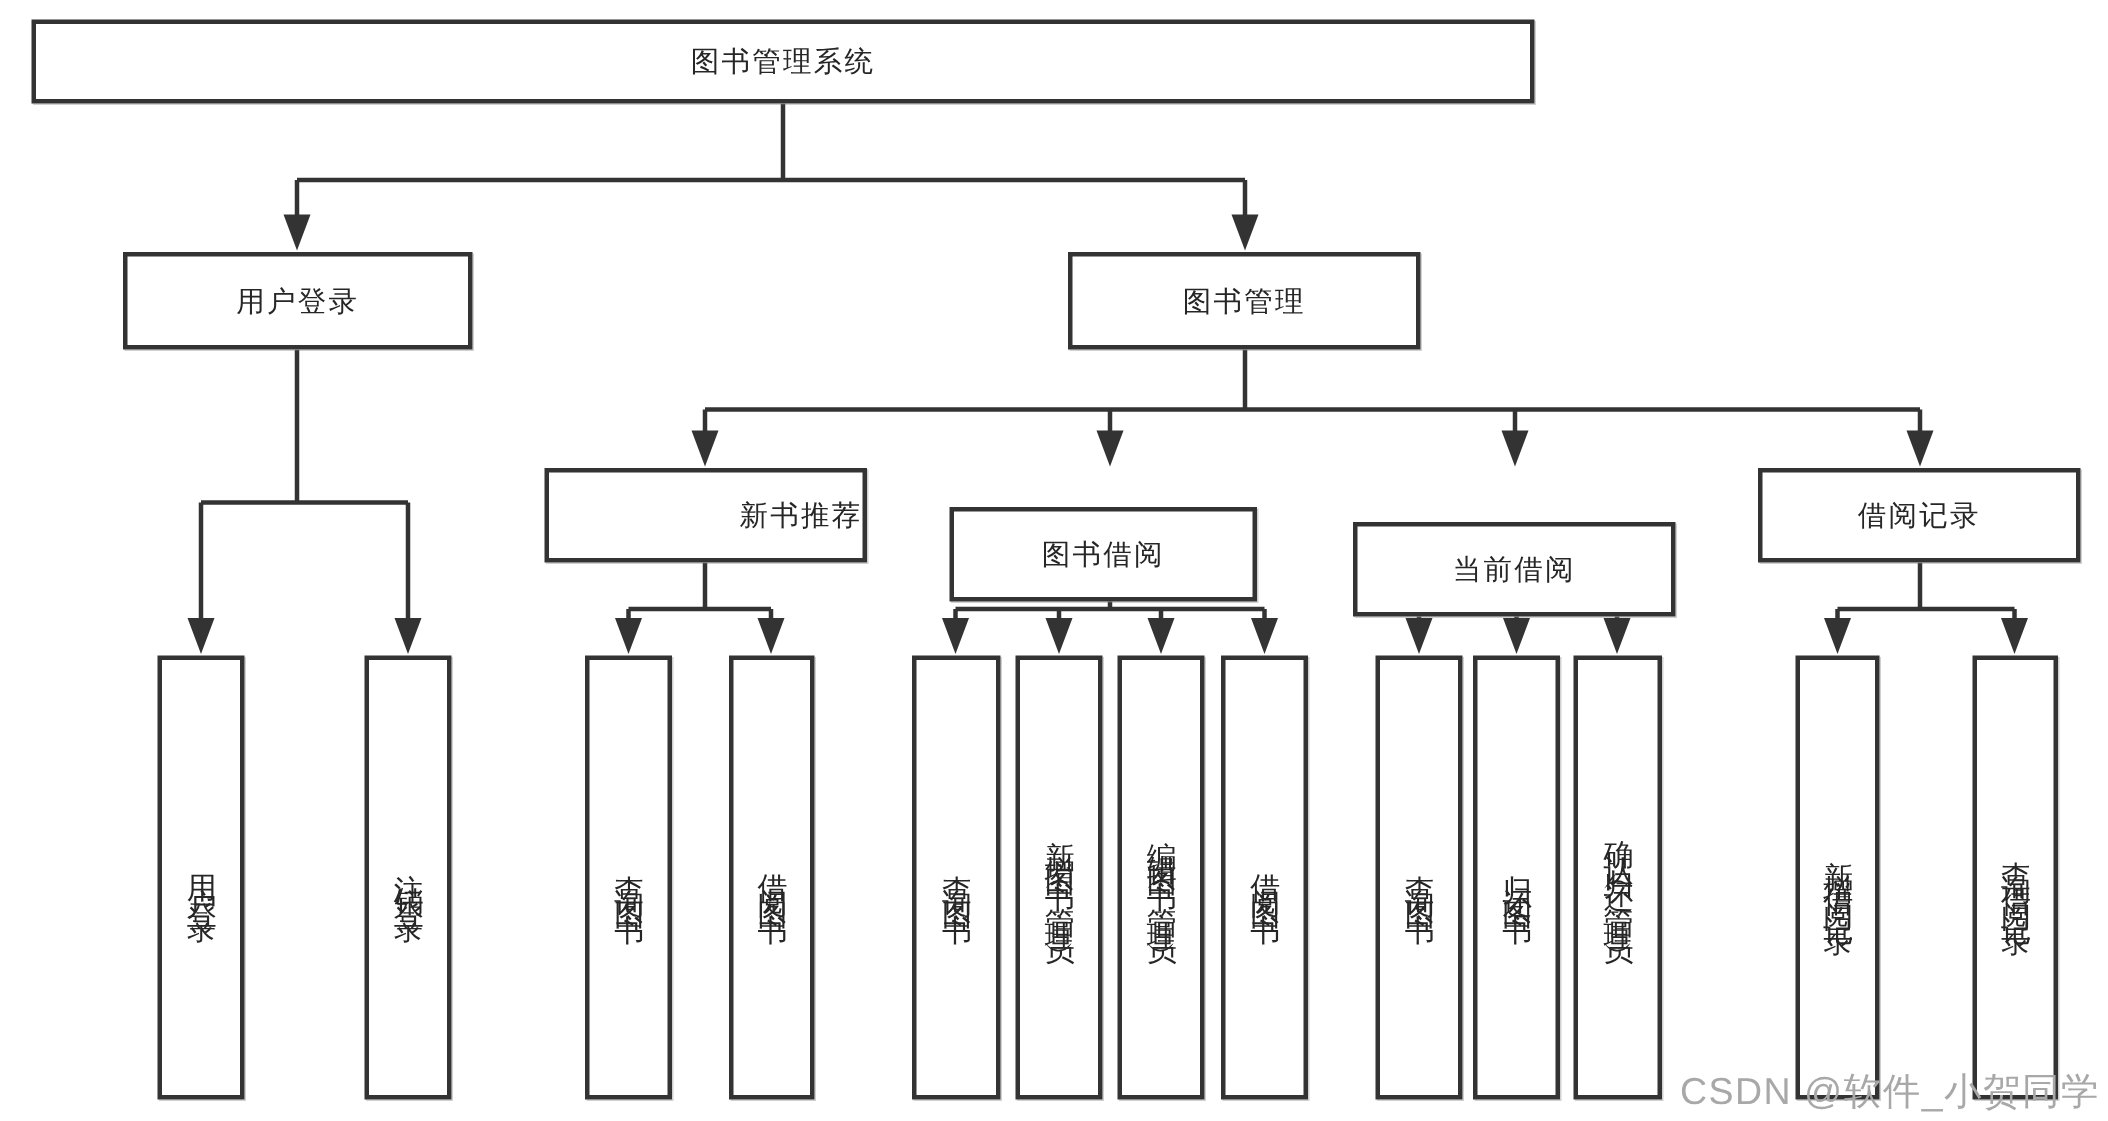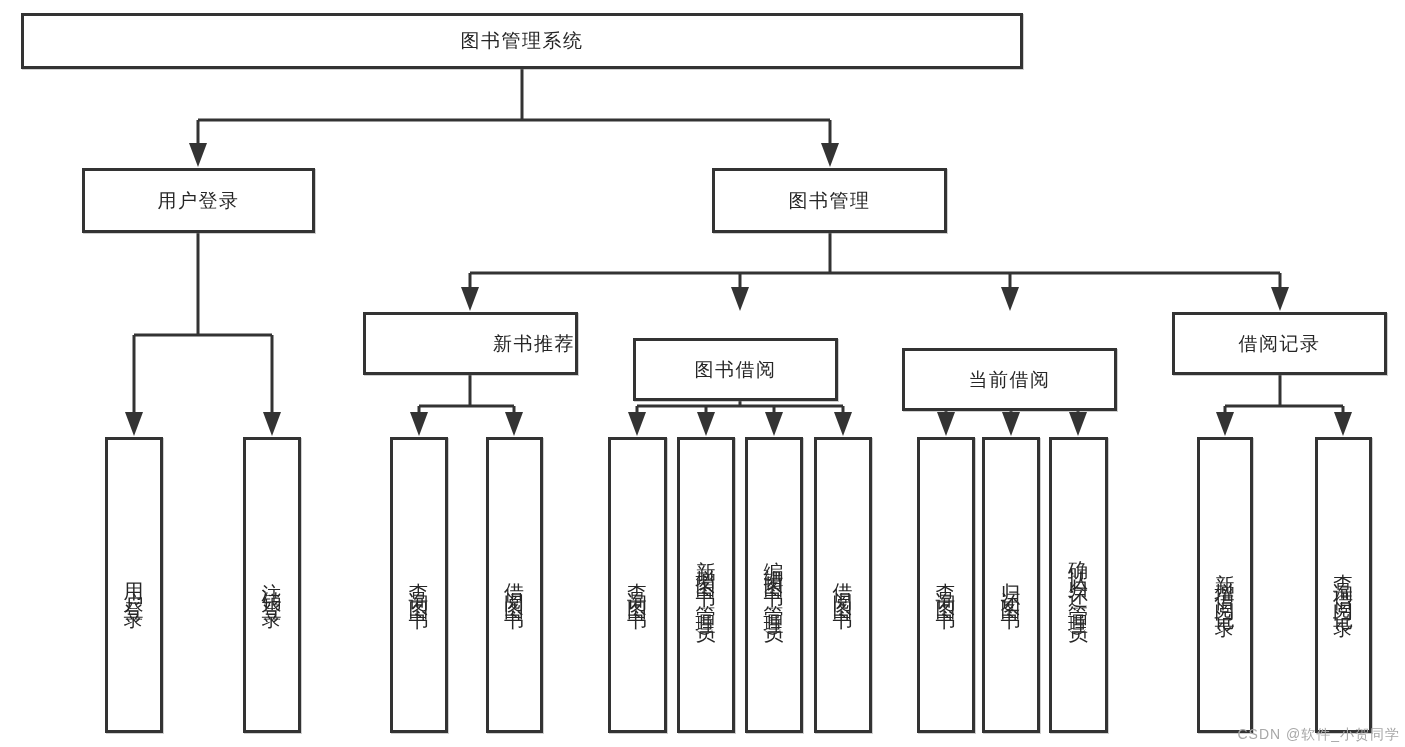--- a/index.html
+++ b/index.html
@@ -30,21 +30,21 @@
   }
   .vbox .vtext{
     writing-mode:vertical-rl;
     text-orientation:mixed;
     letter-spacing:9px;
     line-height:1;
     white-space:nowrap;
   }
   .watermark{
     position:absolute;right:5px;bottom:3px;
-    font-size:14px;color:#a8a8a8;letter-spacing:1px;
+    font-size:25px;color:#a8a8a8;letter-spacing:1px;
     pointer-events:none;
   }
   
   #n-root{left:21px;top:13px;width:1002px;height:56px;}
   #n-login{left:82px;top:168px;width:233px;height:65px;}
   #n-mgmt{left:712px;top:168px;width:235px;height:65px;}
   #n-newbook{left:363px;top:312px;width:215px;height:63px;justify-content:flex-end;}
   #n-borrow{left:633px;top:312px;width:205px;height:63px;margin-top:26px;}
   #n-current{left:902px;top:312px;width:215px;height:63px;margin-top:36px;}
   #n-records{left:1172px;top:312px;width:215px;height:63px;}

